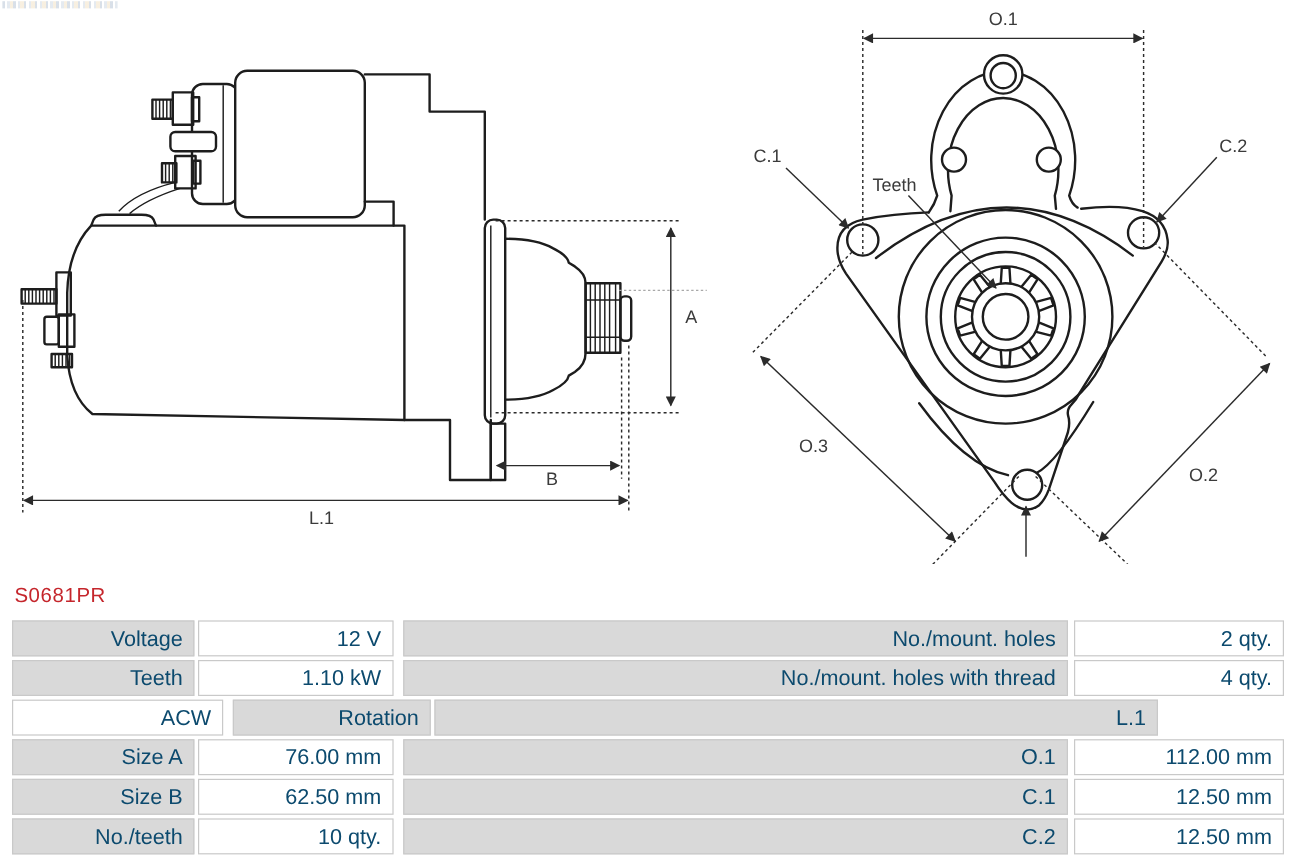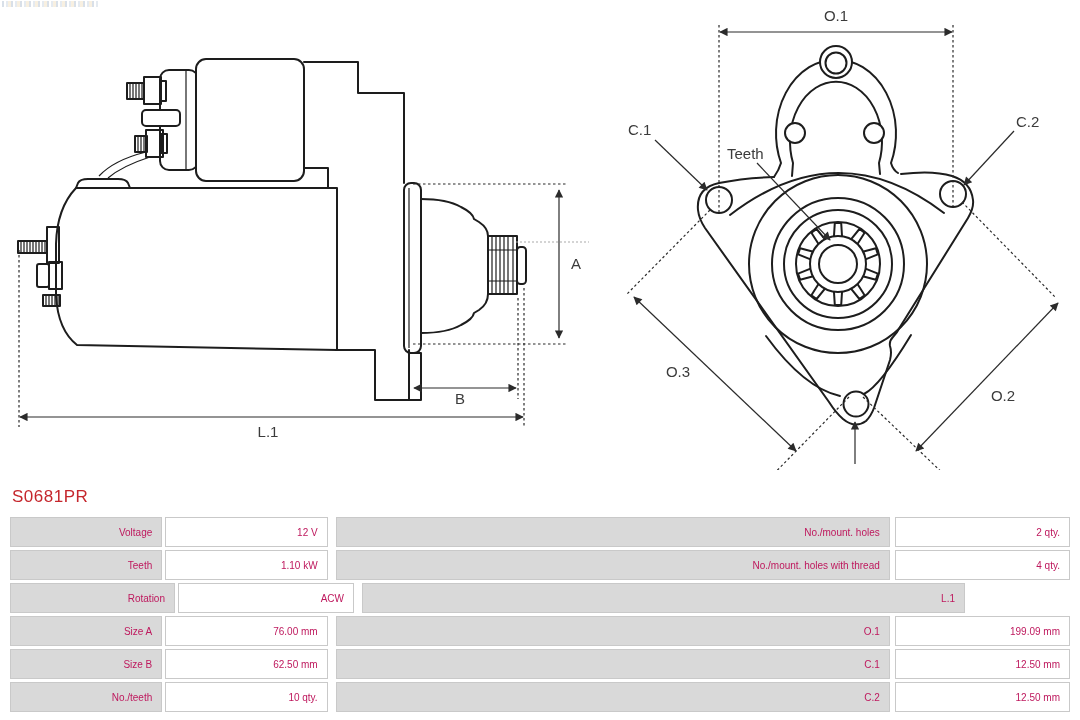--- a/index.html
+++ b/index.html
@@ -4,21 +4,21 @@
 <style>
   html,body{margin:0;padding:0;background:#ffffff;}
   #canvas{position:relative;width:1080px;height:720px;background:#ffffff;overflow:hidden;
           font-family:"Liberation Sans",sans-serif;}
   #logo-artifact{position:absolute;left:2px;top:1px;width:96px;height:6px;opacity:.55;
     background:repeating-linear-gradient(90deg,#b9c6d6 0 2px,#ffffff 2px 4px,#cfd9e4 4px 6px,#f2e3c8 6px 9px);}
   #part-number{position:absolute;left:12px;top:487px;font-size:17px;letter-spacing:.5px;}
   #spec-table{position:absolute;left:10px;top:517px;width:1060px;}
   .spec-row{display:flex;height:30px;margin-bottom:3px;}
   .cell{box-sizing:border-box;border:1px solid #c9c9c9;display:flex;align-items:center;
-        justify-content:flex-end;padding-right:9px;font-size:10px;color:#be185d;}
+        justify-content:flex-end;padding-right:9px;font-size:18px;color:#0c4a6e;}
   .lbl{background:#d9d9d9;}
   .val{background:#ffffff;}
   .c1{width:165px;margin-right:3px;}
   .c2{width:176px;margin-right:8px;}
   .c3{width:603px;margin-right:5px;}
   .c4{width:190px;}
   svg text{font-family:"Liberation Sans",sans-serif;font-size:15px;fill:#3b3b3b;}
   .ol{stroke:#1d1d1d;stroke-width:2;fill:none;stroke-linejoin:round;stroke-linecap:round;}
   .olw{stroke:#1d1d1d;stroke-width:2;fill:#ffffff;stroke-linejoin:round;}
   .th{stroke:#1d1d1d;stroke-width:1.2;fill:none;}
@@ -156,29 +156,29 @@
         <div class="cell lbl c3">No./mount. holes</div>
         <div class="cell val c4">2 qty.</div>
       </div>
       <div class="spec-row">
         <div class="cell lbl c1">Teeth</div>
         <div class="cell val c2">1.10 kW</div>
         <div class="cell lbl c3">No./mount. holes with thread</div>
         <div class="cell val c4">4 qty.</div>
       </div>
       <div class="spec-row">
+        <div class="cell val c2">ACW</div>
         <div class="cell lbl c1">Rotation</div>
-        <div class="cell val c2">ACW</div>
         <div class="cell lbl c3">L.1</div>
       </div>
       <div class="spec-row">
         <div class="cell lbl c1">Size A</div>
         <div class="cell val c2">76.00 mm</div>
         <div class="cell lbl c3">O.1</div>
-        <div class="cell val c4">199.09 mm</div>
+        <div class="cell val c4">112.00 mm</div>
       </div>
       <div class="spec-row">
         <div class="cell lbl c1">Size B</div>
         <div class="cell val c2">62.50 mm</div>
         <div class="cell lbl c3">C.1</div>
         <div class="cell val c4">12.50 mm</div>
       </div>
       <div class="spec-row">
         <div class="cell lbl c1">No./teeth</div>
         <div class="cell val c2">10 qty.</div>

